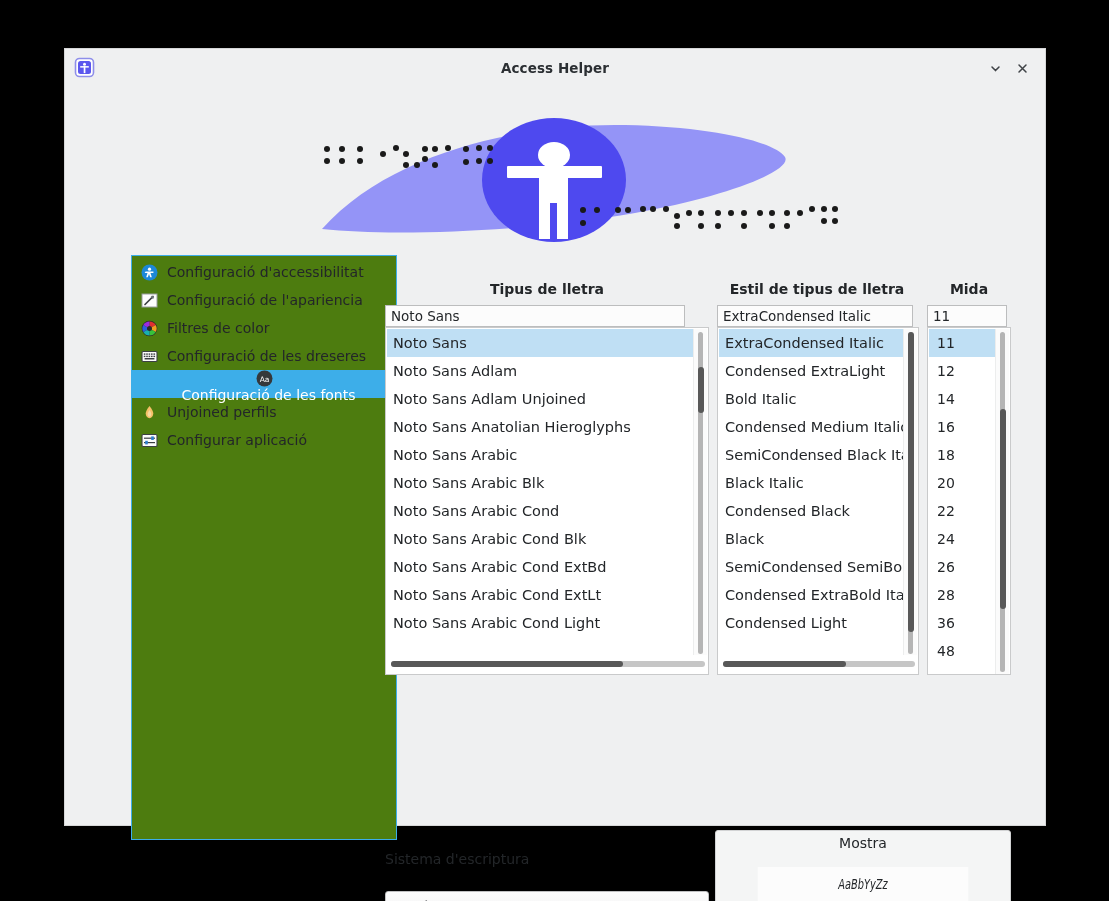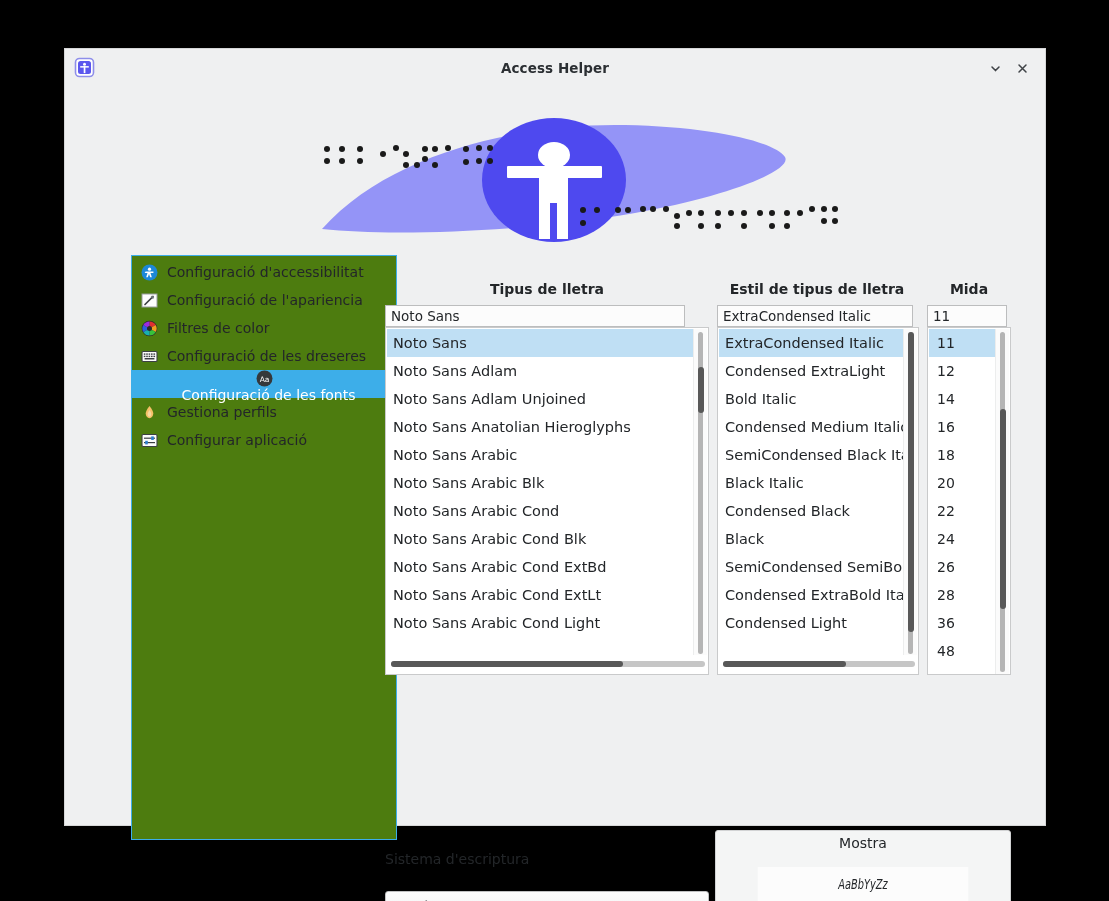--- a/index.html
+++ b/index.html
@@ -377,21 +377,21 @@
           <text x="8.5" y="11.6" font-size="7.5" font-family="DejaVu Sans, sans-serif" fill="#ffffff" text-anchor="middle">Aa</text>
         </svg>
         <span class="side-label">Configuració de les fonts</span>
       </div>
 
       <div class="side-item">
         <svg class="side-ico" viewBox="0 0 17 17">
           <path d="M8.5 2 C 6 5.4, 4.7 7.2, 4.7 9.6 C 4.7 12.3, 6.4 14.2, 8.5 14.2 C 10.6 14.2, 12.3 12.3, 12.3 9.6 C 12.3 7.2, 11 5.4, 8.5 2 Z" fill="#f5c068"></path>
           <path d="M8.5 6 C 7.3 8, 6.7 9, 6.7 10.3 C 6.7 11.8, 7.6 12.8, 8.5 12.8 C 9.4 12.8, 10.3 11.8, 10.3 10.3 C 10.3 9, 9.7 8, 8.5 6 Z" fill="#f8d9a0"></path>
         </svg>
-        <span class="side-label">Gestiona perfils</span>
+        <span class="side-label">Unjoined perfils</span>
       </div>
 
       <div class="side-item">
         <svg class="side-ico" viewBox="0 0 17 17">
           <rect x="1" y="2.5" width="15" height="12" rx="1" fill="#fbfbfb" stroke="#3c4043" stroke-width="1.1"></rect>
           <g stroke="#3c4043" stroke-width="1.2">
             <line x1="3" y1="6.2" x2="14" y2="6.2"></line>
             <line x1="3" y1="10.6" x2="14" y2="10.6"></line>
           </g>
           <rect x="10.2" y="4.4" width="2.6" height="3.6" fill="#2f7fd0"></rect>

